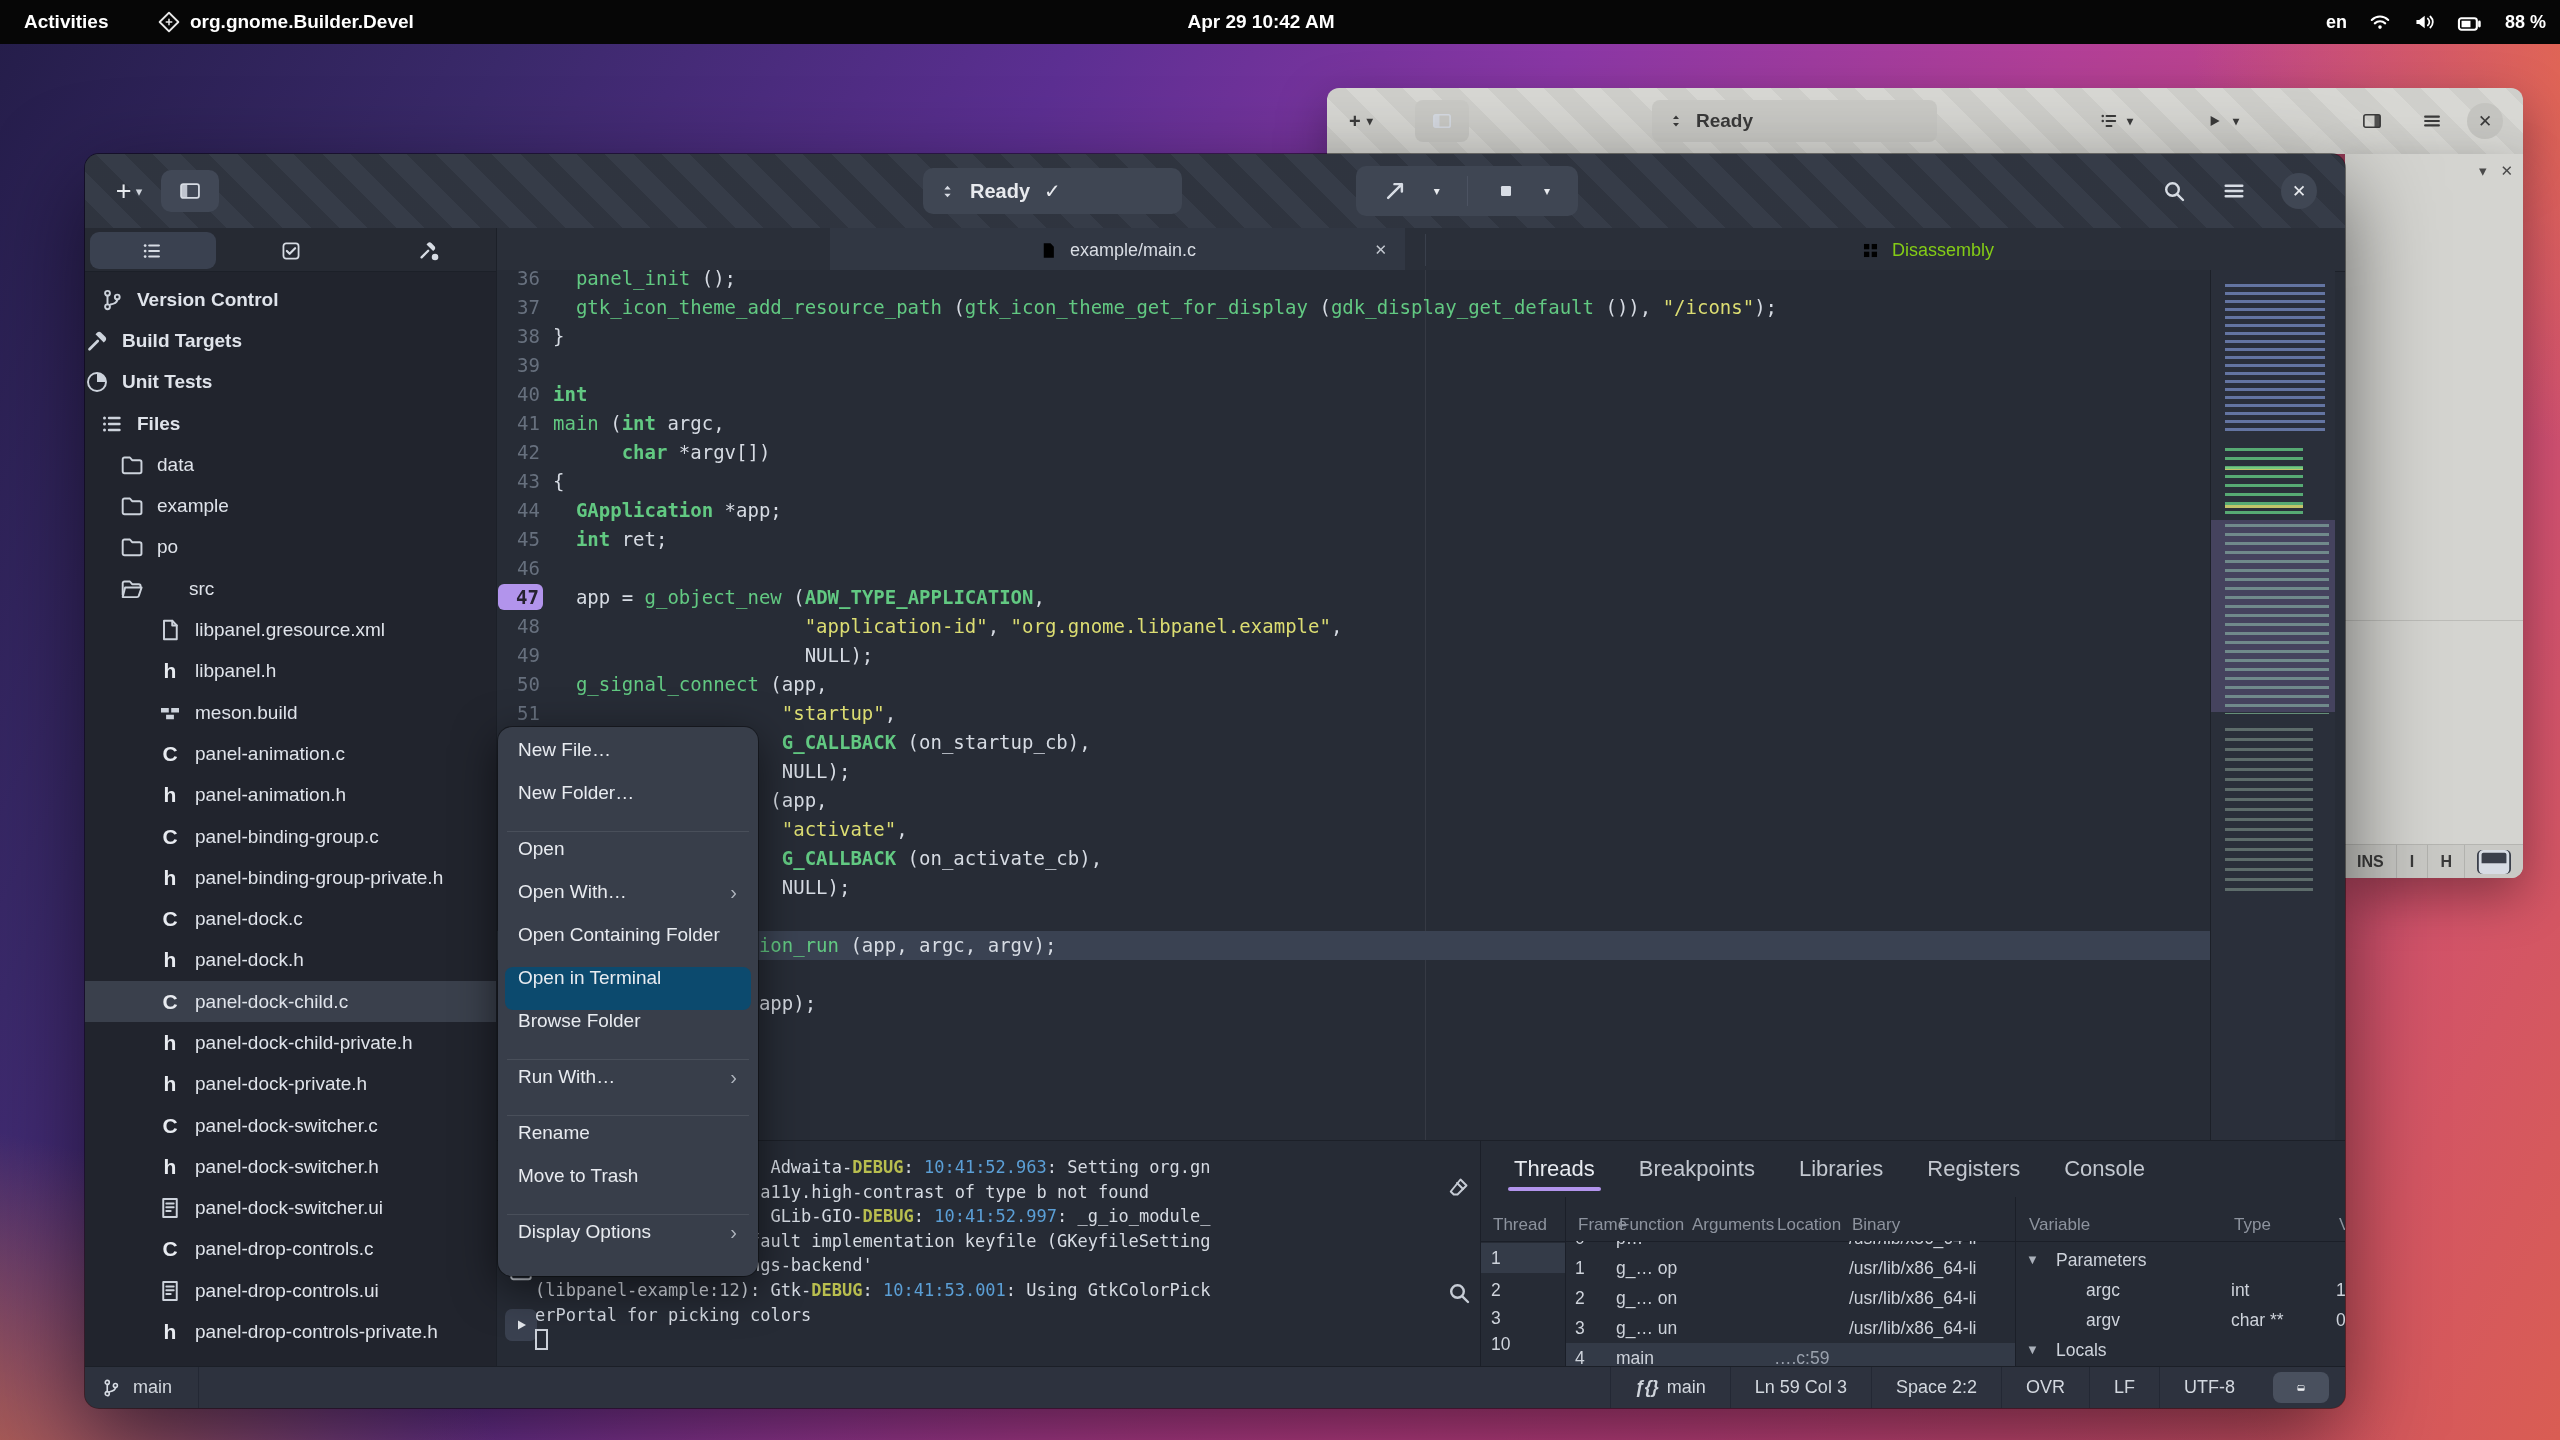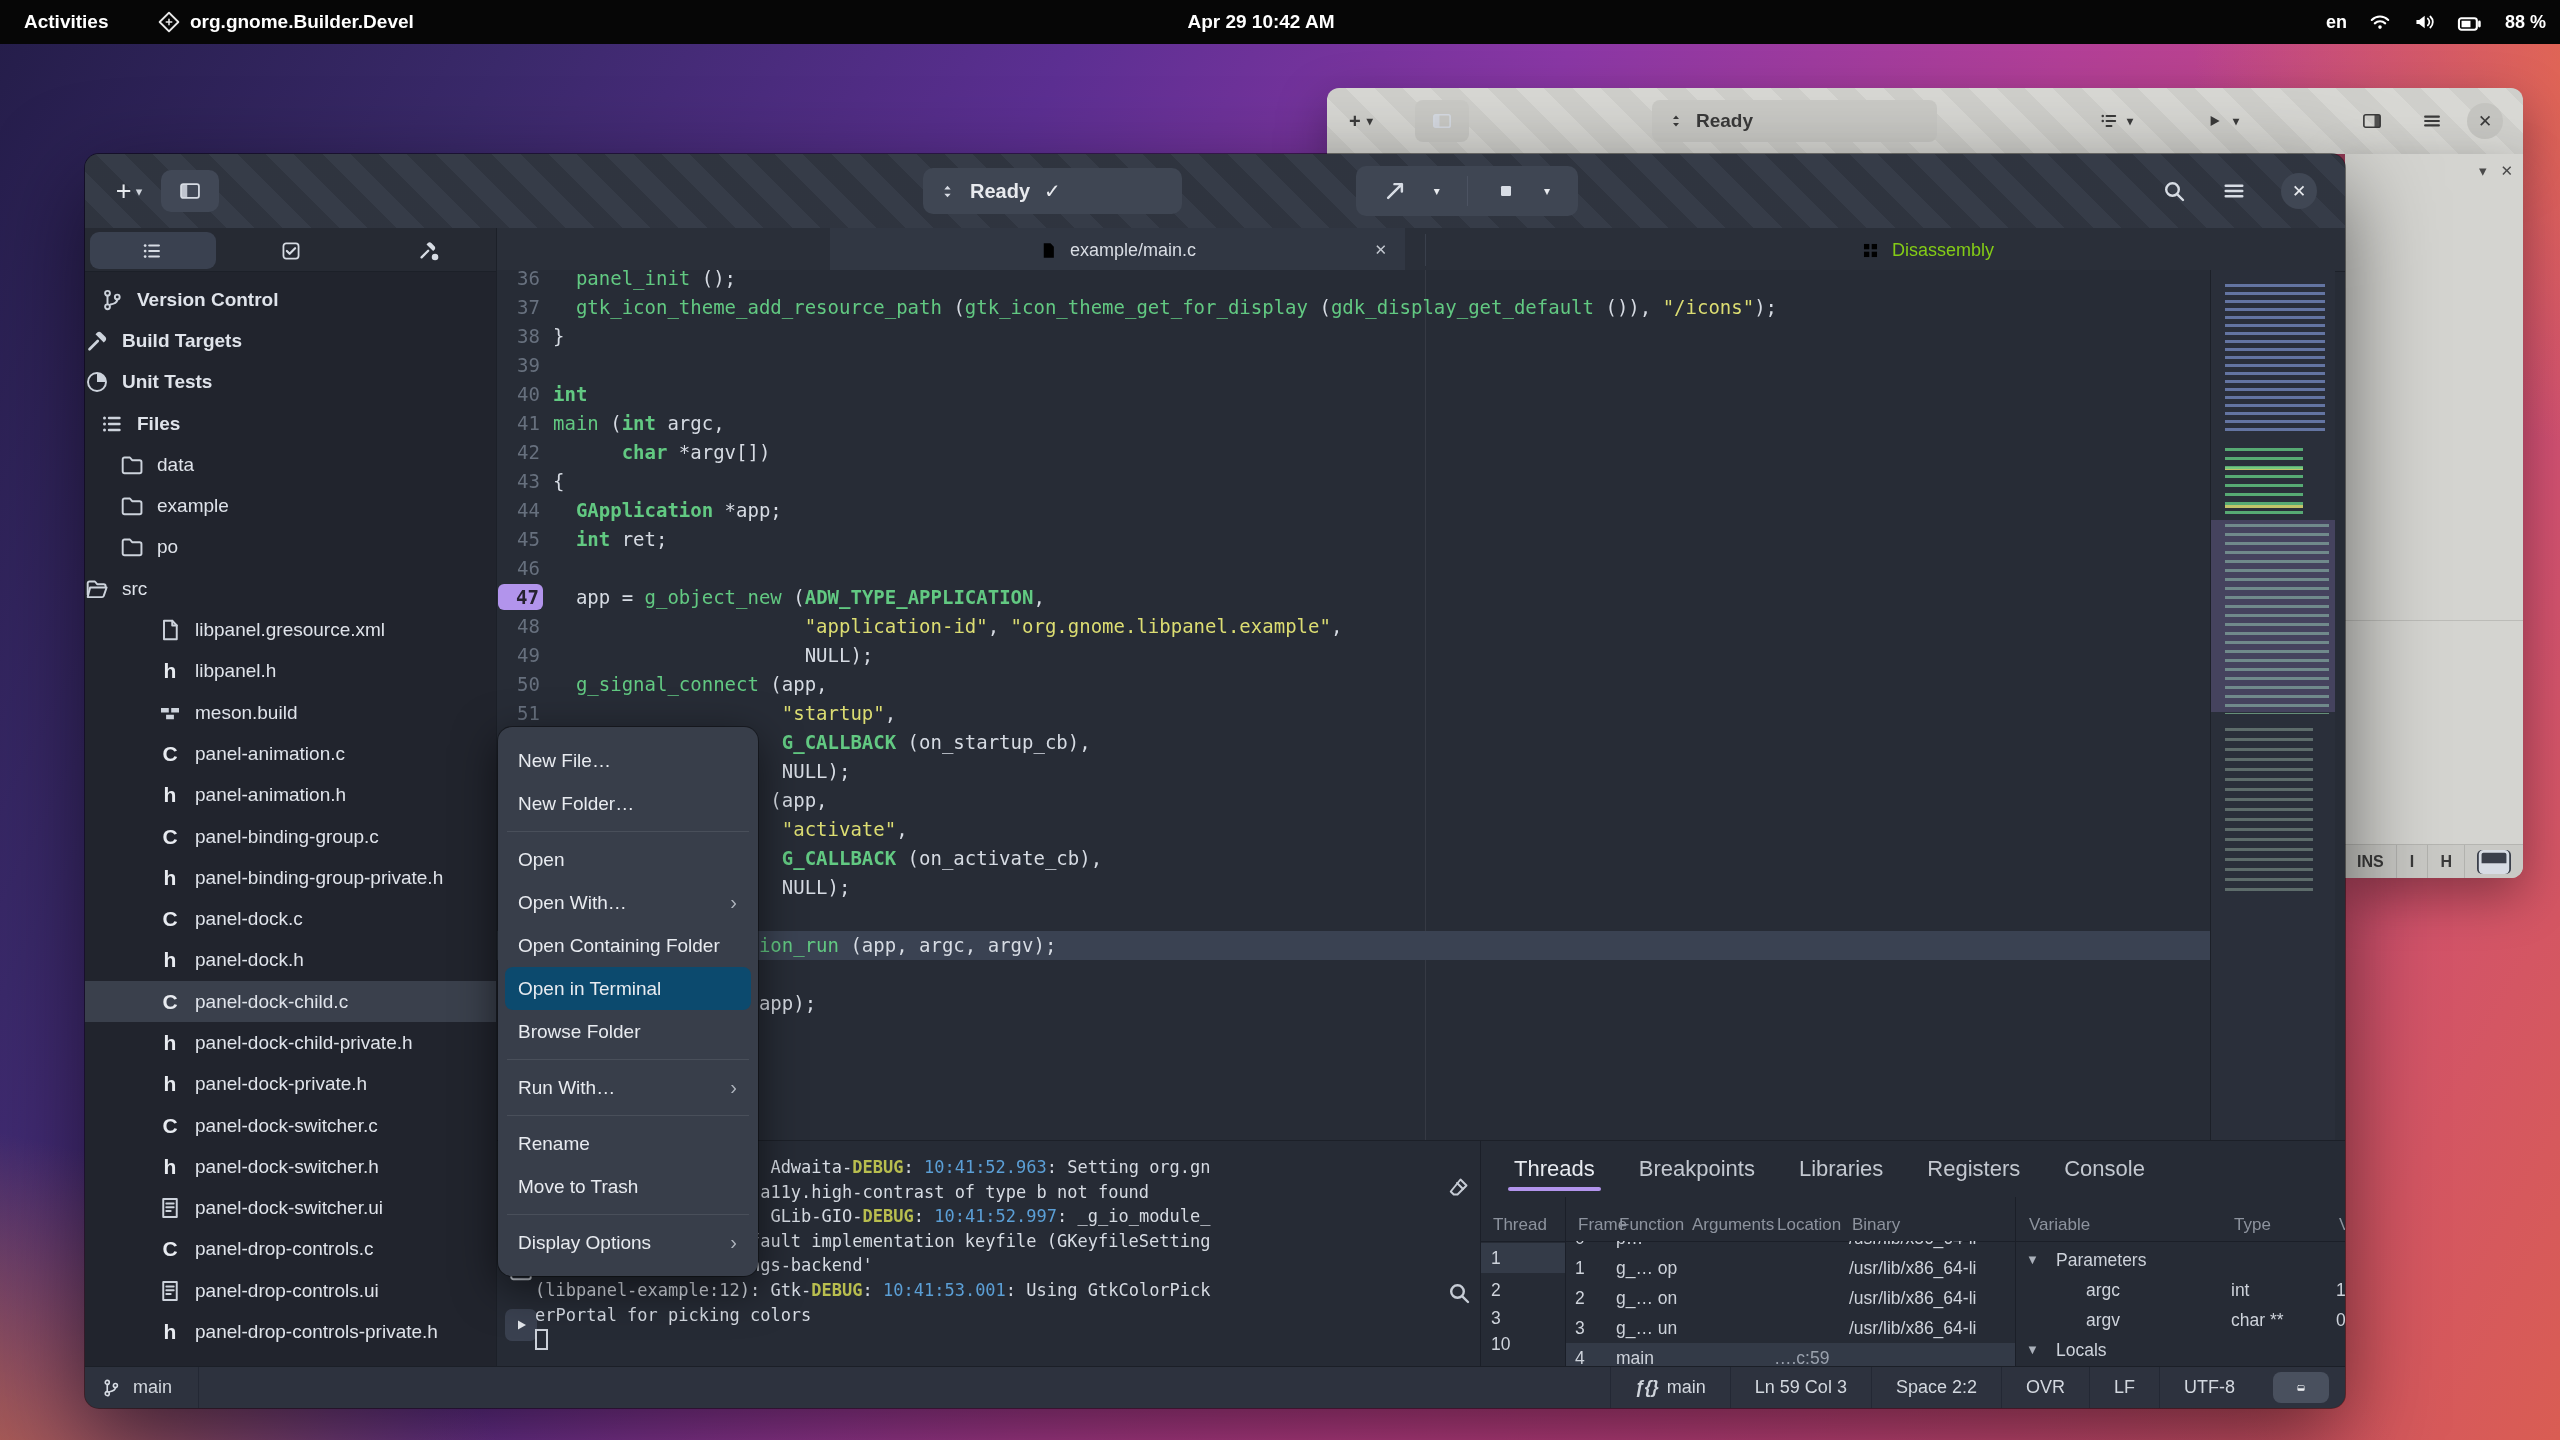--- a/index.html
+++ b/index.html
@@ -159,21 +159,21 @@
 #sb-branch .ic{width:20px;height:20px}
 #sb-right{position:absolute;right:16px;top:0;height:100%;display:flex;align-items:stretch}
 .sbseg{display:flex;align-items:center;gap:8px;padding:0 24px;border-left:1px solid #232834;white-space:nowrap}
 #sb-panelbtn{margin:5px 0 5px 14px;width:56px;border-radius:8px;background:#49505e;display:flex;align-items:center;justify-content:center;border-left:none}
 #sb-panelbtn .ic{width:22px;height:22px;color:#eceef1}
 .fnglyph{font-style:italic;font-weight:700;font-size:18px;color:#cfd4db}
 
 
 #ctxmenu{position:absolute;left:498px;top:727px;width:260px;z-index:30;background:#383e4a;border-radius:14px;
  box-shadow:0 12px 44px rgba(0,0,0,.55),0 0 0 1px rgba(0,0,0,.35);padding:12px 7px;color:#e8ebf0;font-size:19px}
-.mitem{height:43px;display:flex;align-items:center;padding:0 13px;border-radius:8px;position:relative}
+.mitem{height:43px;display:flex;align-items:flex-start;padding:0 13px;border-radius:8px;position:relative}
 .mitem.hl{background:#0c4a6e}
 .mitem .chev{position:absolute;right:14px;color:#aeb4bd;font-size:20px}
 .msep{height:1px;background:rgba(255,255,255,.09);margin:6px 2px}
 </style>
 </head>
 <body>
 
 <div id="screen" style="--accent: #b294ec; --green: #62c982; --string: #dcdd72; --debug: #b9be4f; --time: #5b9fd6; --fg: #d6dbe3;">
   <div id="wall"></div>
 
@@ -394,21 +394,21 @@
             <span class="tlabel">example</span>
           </div>
           <div class="trow" style="padding-left: 35px;">
             <span class="ticon ic">
               <svg viewBox="0 0 16 16">
                 <path d="M1.8 4.2c0-.7.5-1.2 1.2-1.2h3.6l1.5 1.8h5c.7 0 1.2.5 1.2 1.2v6.3c0 .7-.5 1.2-1.2 1.2H3c-.7 0-1.2-.5-1.2-1.2z"></path>
               </svg>
             </span>
             <span class="tlabel">po</span>
           </div>
-          <div class="trow" style="">
+          <div class="trow" style="padding-left: 35px; gap: 32px;">
             <span class="ticon ic">
               <svg viewBox="0 0 16 16">
                 <path d="M1.8 11.8V4.2c0-.7.5-1.2 1.2-1.2h3.6l1.5 1.8h4.4c.7 0 1.2.5 1.2 1.2v.6"></path>
                 <path d="M3.4 7h11l-1.9 5.6c-.2.5-.6.8-1.1.8H1.8z"></path>
               </svg>
             </span>
             <span class="tlabel">src</span>
           </div>
           <div class="trow" style="padding-left: 73px;">
             <span class="ticon ic">

